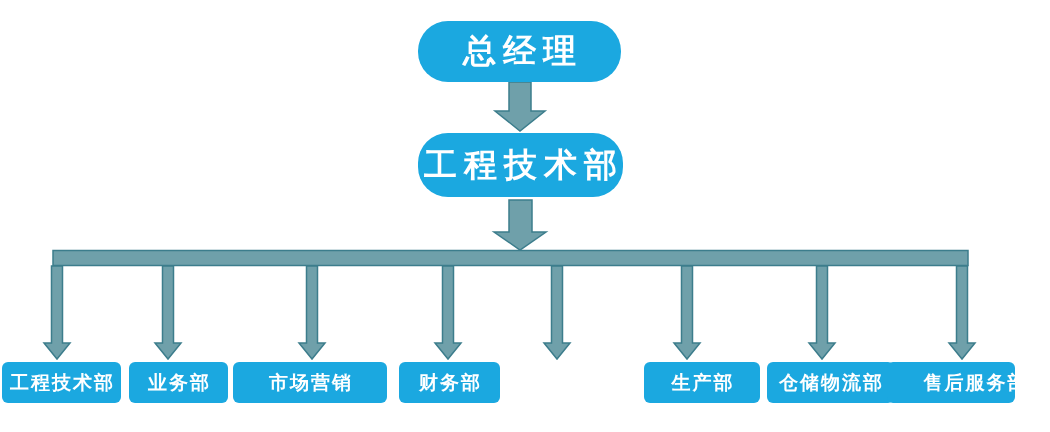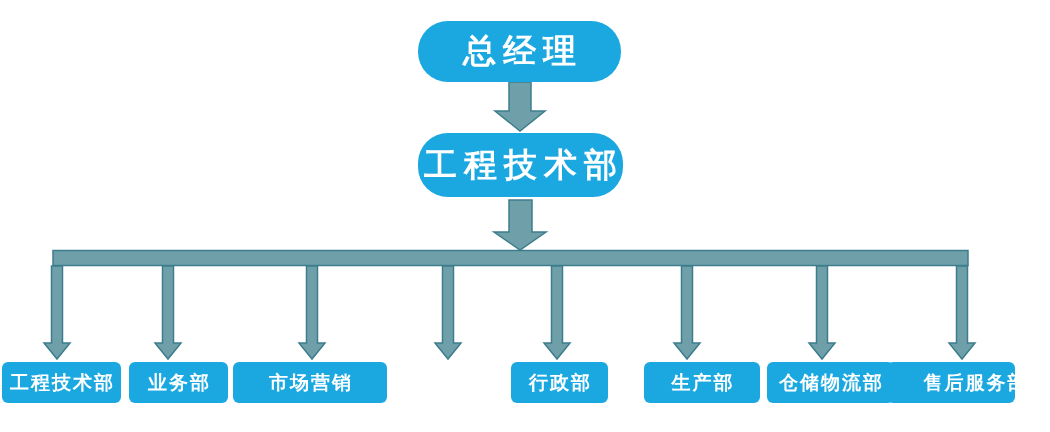--- a/index.html
+++ b/index.html
@@ -82,22 +82,22 @@
   <div class="node node-exec" style="left:418px; top:21px; width:203px;">总经理</div>
 
   <div class="node node-exec" style="left:418px; top:133px; width:205px; height:64px;">工程技术部</div>
 
   <div class="node node-dept" style="left:2px; width:119px;">工程技术部</div>
 
   <div class="node node-dept" style="left:129px; width:99px;">业务部</div>
 
   <div class="node node-dept" style="left:233px; width:154px;">市场营销</div>
 
+  <div class="node node-dept" style="left:399px; width:101px;">财务部</div>
 
-  <div class="node node-dept" style="left:511px; width:97px;">行政部</div>
 
   <div class="node node-dept" style="left:644px; width:116px;">生产部</div>
 
   <div class="node node-dept" style="left:751px; width:127px;margin-left:16px;">仓储物流部</div>
 
   <div class="node node-dept" style="left:887px; width:128px;padding-left:48px;">售后服务部</div>
 
 </div>
 
 </body></html>

